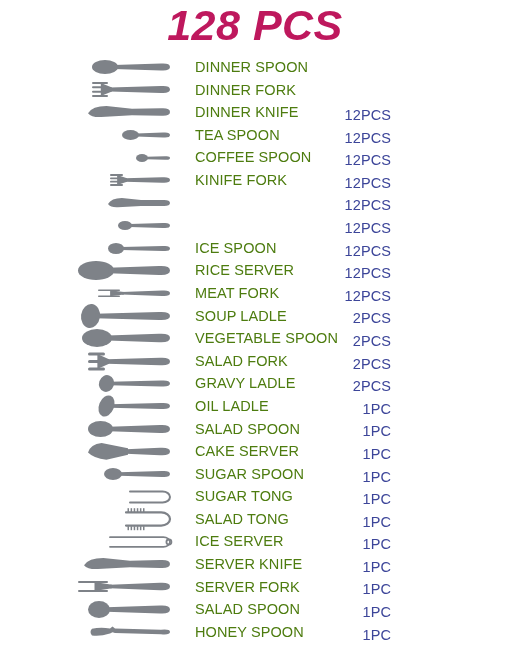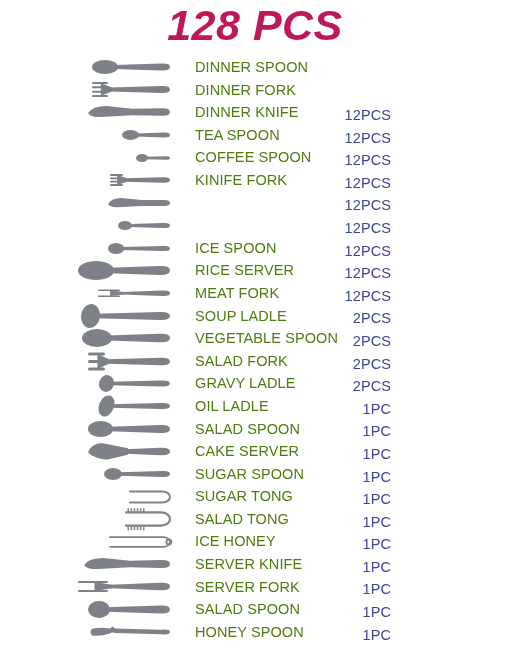--- a/index.html
+++ b/index.html
@@ -320,21 +320,21 @@
       <div class="item-label">SALAD TONG</div>
       <div class="item-qty">1PC</div>
     </div>
     <div class="item-row">
       <div class="item-icon">
         <svg width="60" height="16" viewBox="0 0 60 16" fill="#7e8288">
           <path d="M0 3.2 L53.4 3.2 A6.6 4.8 0 0 1 53.4 12.8 L0 12.8" fill="none" stroke="#7e8288" stroke-width="1.8" stroke-linecap="round"></path>
           <circle cx="58.92" cy="8" r="2.496" fill="none" stroke="#7e8288" stroke-width="1.8"></circle>
         </svg>
       </div>
-      <div class="item-label">ICE HONEY</div>
+      <div class="item-label">ICE SERVER</div>
       <div class="item-qty">1PC</div>
     </div>
     <div class="item-row">
       <div class="item-icon">
         <svg width="86" height="12" viewBox="0 0 86 12" fill="#7e8288">
           <path d="M0 7.2 Q4.6000000000000005 0 19.32 0 L46 2.65 L76 2.1 Q86 1.5 86 6 Q86 10.5 76 9.9 L46 9.35 L13.799999999999999 11.04 Q3.68 11.52 0 7.2 Z"></path>
         </svg>
       </div>
       <div class="item-label">SERVER KNIFE</div>
       <div class="item-qty">1PC</div>

